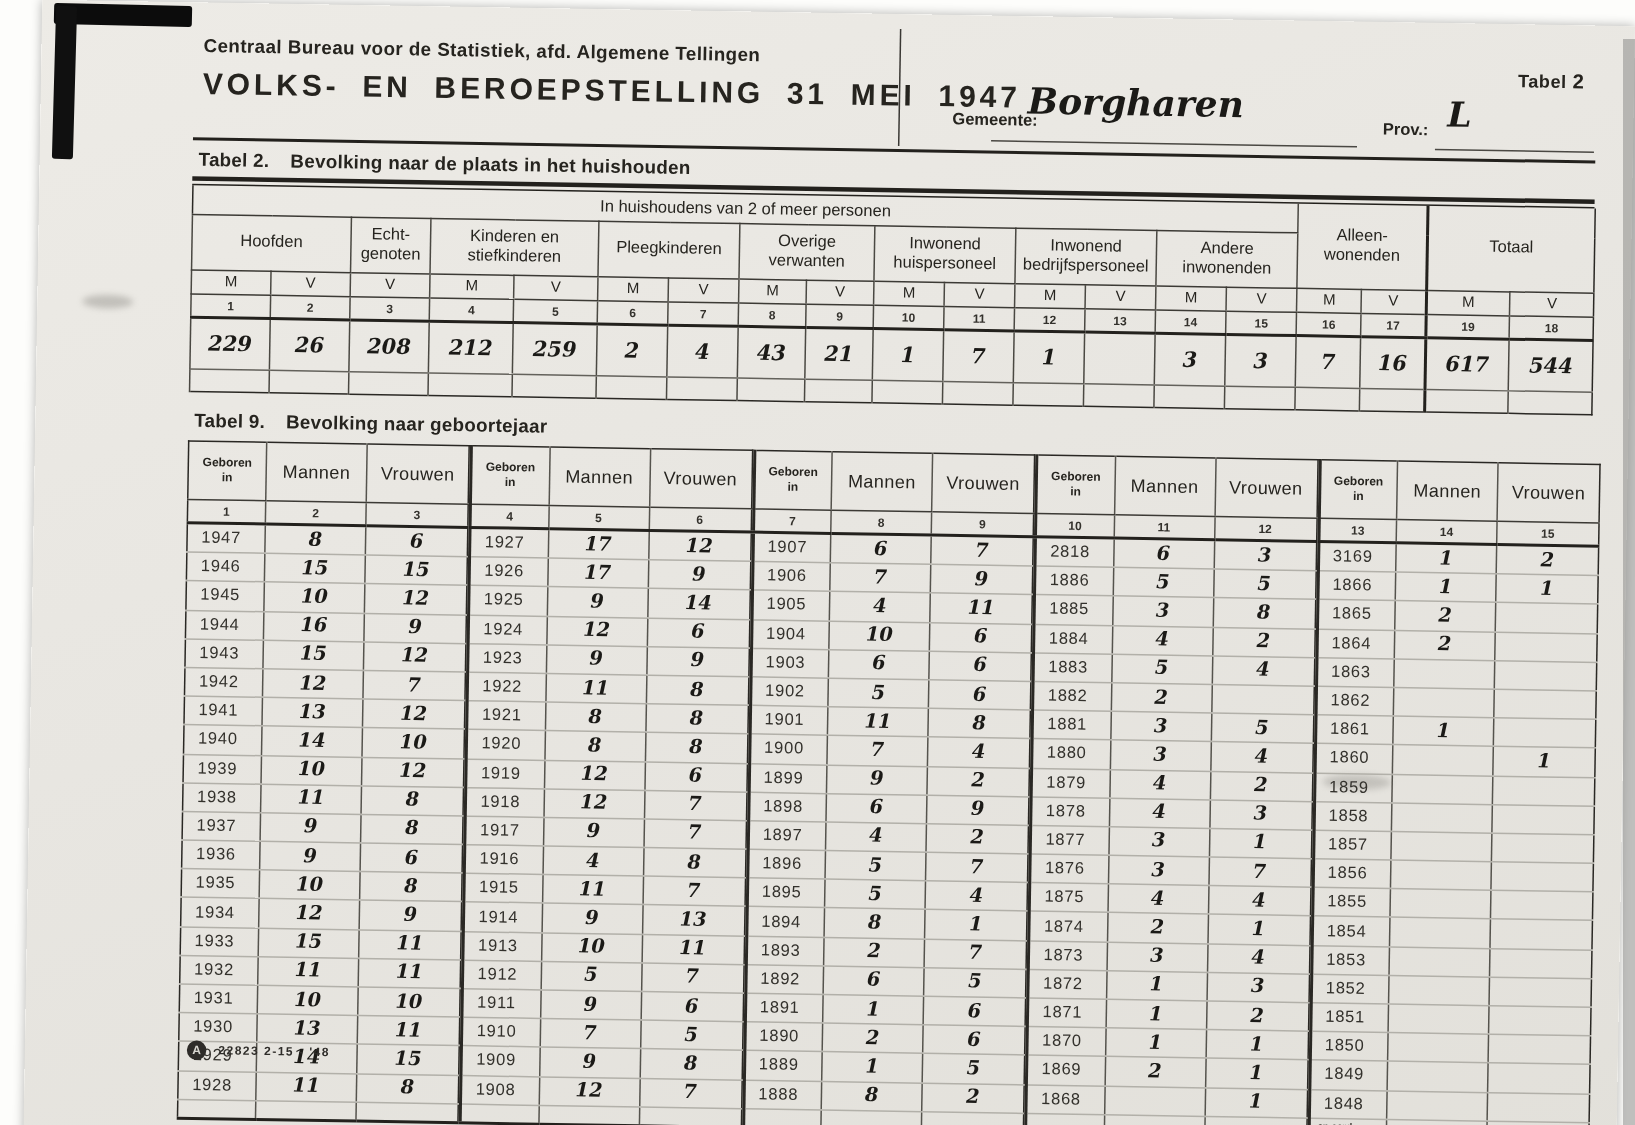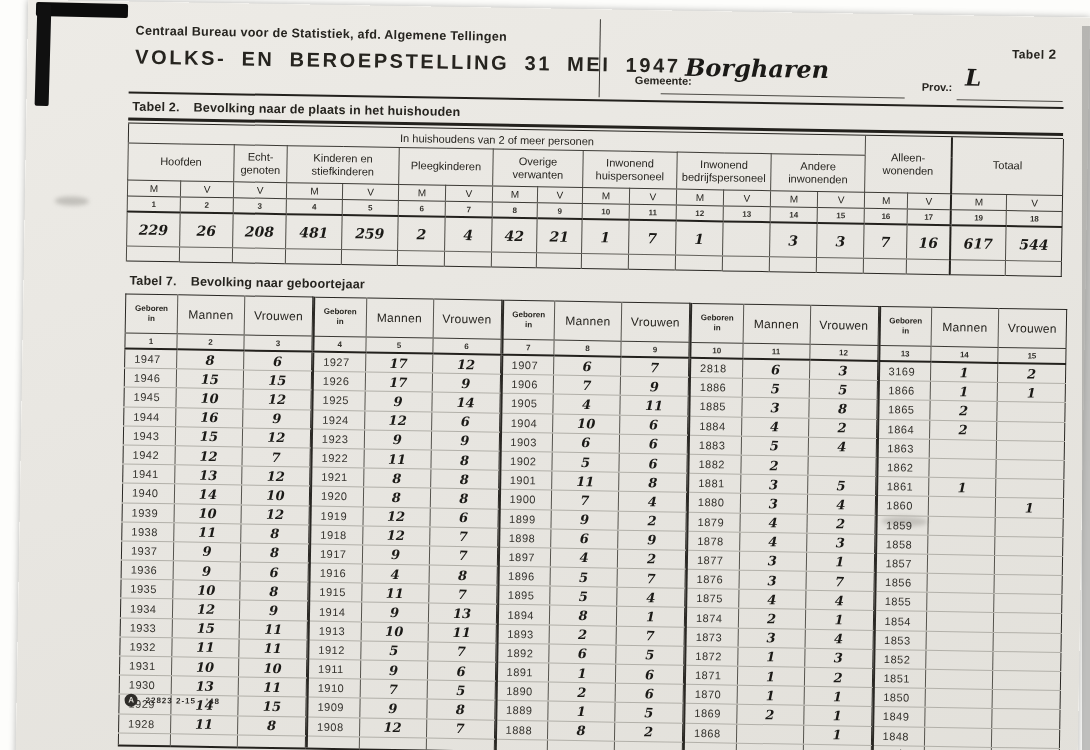--- a/index.html
+++ b/index.html
@@ -190,25 +190,25 @@
             <td class="t2num">17</td>
             <td class="t2num thickL">19</td>
             <td class="t2num">18</td>
           </tr>
       </thead>
       <tbody>
         <tr id="t2-values">
             <td class="t2val hw">229</td>
             <td class="t2val hw">26</td>
             <td class="t2val hw">208</td>
-            <td class="t2val hw">481</td>
+            <td class="t2val hw">212</td>
             <td class="t2val hw">259</td>
             <td class="t2val hw">2</td>
             <td class="t2val hw">4</td>
-            <td class="t2val hw">42</td>
+            <td class="t2val hw">43</td>
             <td class="t2val hw">21</td>
             <td class="t2val hw">1</td>
             <td class="t2val hw">7</td>
             <td class="t2val hw">1</td>
             <td class="t2val hw"></td>
             <td class="t2val hw">3</td>
             <td class="t2val hw">3</td>
             <td class="t2val hw">7</td>
             <td class="t2val hw">16</td>
             <td class="t2val hw thickL">617</td>
@@ -232,21 +232,21 @@
             <td class="t2e"></td>
             <td class="t2e"></td>
             <td class="t2e"></td>
             <td class="t2e thickL"></td>
             <td class="t2e"></td>
           </tr>
       </tbody>
     </table>
 
     <div class="sec-title" style="margin-top:6px;">
-      <span class="lbl">Tabel 7.</span><span>Bevolking naar geboortejaar</span>
+      <span class="lbl">Tabel 9.</span><span>Bevolking naar geboortejaar</span>
     </div>
     <div id="t3-blocks" class="t3-wrap">
         <table class="t3">
     <colgroup>
             <col style="width:52px">
             <col style="width:67px">
             <col style="width:68px">
           </colgroup>
     <thead>
       <tr>

